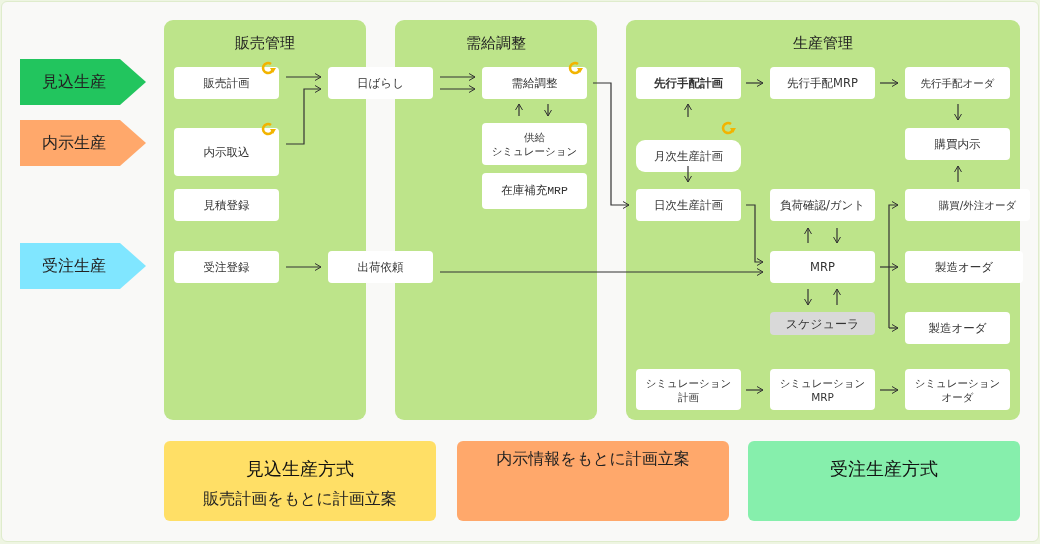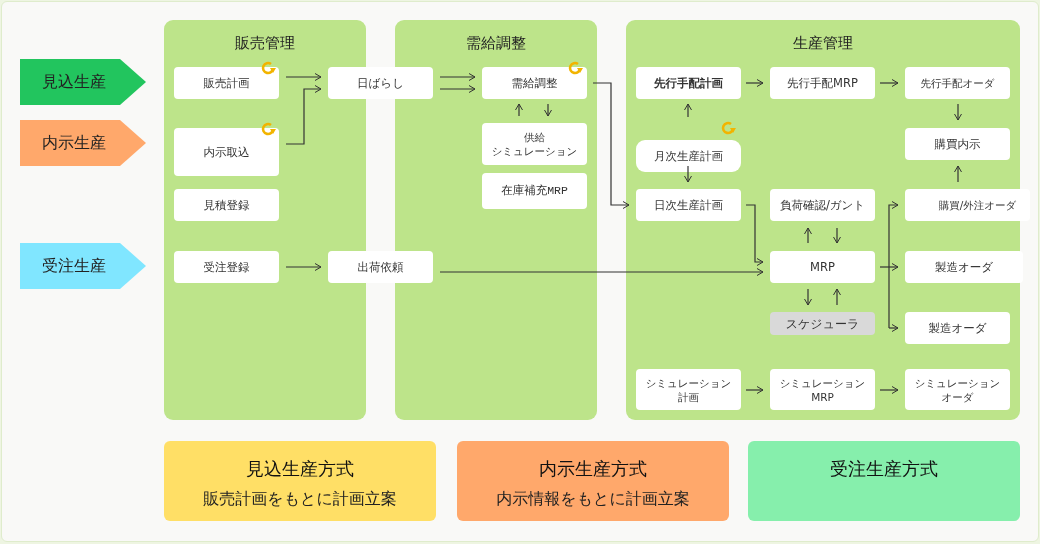--- a/index.html
+++ b/index.html
@@ -123,18 +123,17 @@
     <path d="M746 390 H763" marker-end="url(#ah)"></path>
     <path d="M880 390 H898" marker-end="url(#ah)"></path>
   </g>
 </svg>
 
 <div class="legend" style="left:164px;background:#ffdf66;">
   <div class="lt">見込生産方式</div>
   <div class="ls">販売計画をもとに計画立案</div>
 </div>
 <div class="legend" style="left:457px;background:#ffa86b;">
-  <div class="lt">内示生産方式</div>
   <div class="ls">内示情報をもとに計画立案</div>
 </div>
 <div class="legend" style="left:748px;background:#86efac;">
   <div class="lt">受注生産方式</div>
 </div>
 
 </body></html>

